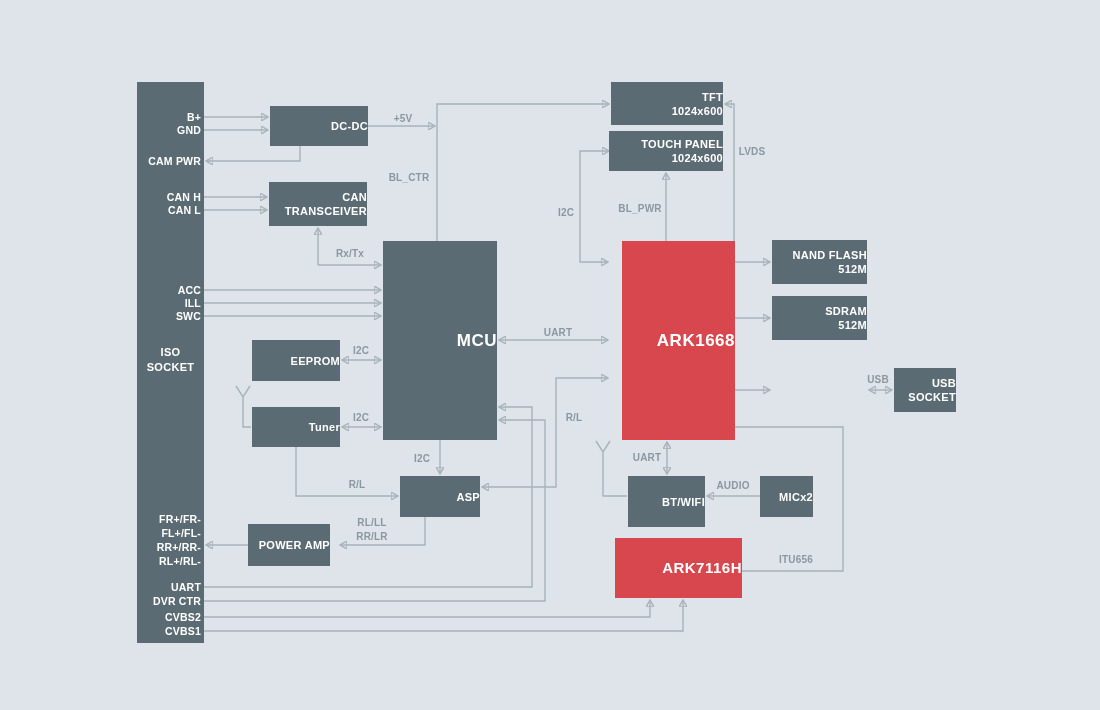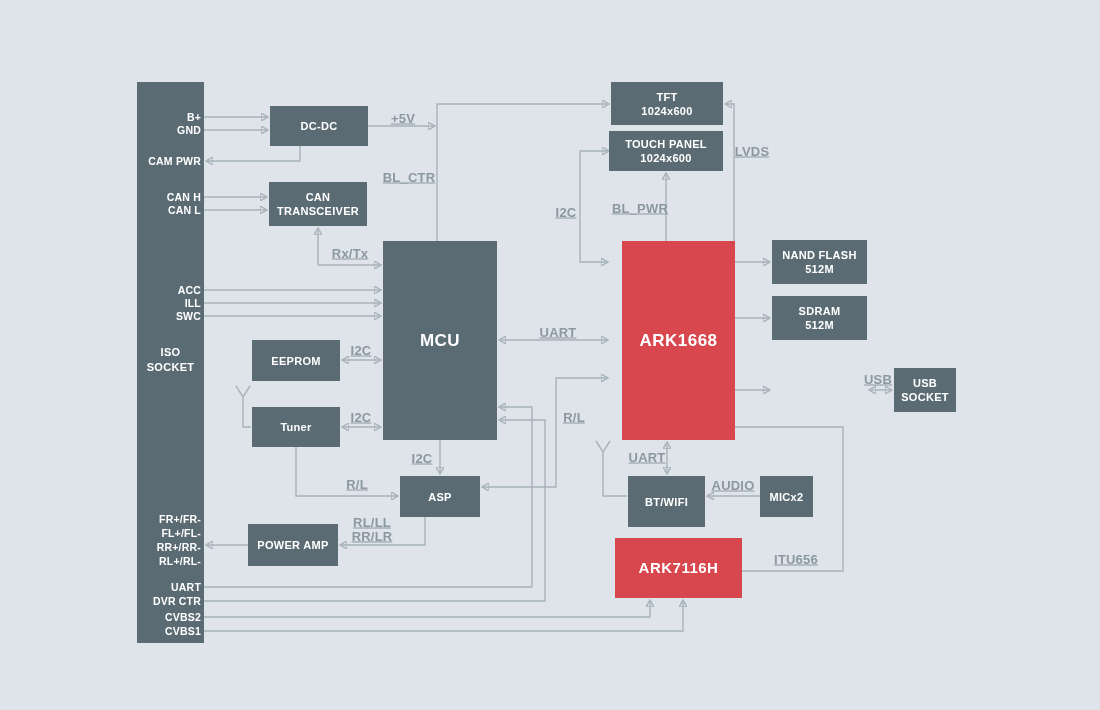--- a/index.html
+++ b/index.html
@@ -13,21 +13,21 @@
     background:#dee4e9;
     overflow:hidden;
   }
   .wires{position:absolute;left:0;top:0;pointer-events:none;}
   .wires path{fill:none;stroke:#a7b3b9;stroke-width:1.4;}
   .block{
     position:absolute;
     background:#5b6b73;
     color:#ffffff;
     display:flex;flex-direction:column;
-    align-items:center;justify-content:center;
+    align-items:flex-end;justify-content:center;
     text-align:center;
     font-weight:bold;
     font-size:11px;
     letter-spacing:.3px;
     line-height:14px;
   }
   .block.red{background:#d8464e;margin-left:12px;}
   .block .big{font-size:17px;letter-spacing:.5px;}
   .block .big2{font-size:15px;letter-spacing:.5px;}
   .socket{
@@ -52,25 +52,24 @@
     color:#fff;
     font-size:11px;
     font-weight:bold;
     line-height:12px;
     letter-spacing:.3px;
   }
   .wlabel{
     position:absolute;
     transform:translate(-50%,-50%);
     color:#8b98a0;
-    font-size:13px;
+    font-size:10px;
     font-weight:bold;
     white-space:nowrap;
     letter-spacing:.2px;
-    text-decoration:underline;
   }
 </style>
 </head>
 <body>
 
 <div class="canvas">
 
   <svg class="wires" width="1100" height="710" viewBox="0 0 1100 710">
     <defs>
       <marker id="ae" markerUnits="userSpaceOnUse" markerWidth="8" markerHeight="8" refX="7" refY="4" orient="auto">
@@ -158,21 +157,21 @@
   </div>
 
   <div class="block" style="left:252px;top:407px;width:88px;height:40px">
     <span>Tuner</span>
   </div>
 
   <div class="block" style="left:400px;top:476px;width:80px;height:41px">
     <span>ASP</span>
   </div>
 
-  <div class="block" style="left:248px;top:524px;width:90px;height:42px">
+  <div class="block" style="left:248px;top:524px;width:82px;height:42px">
     <span>POWER AMP</span>
   </div>
 
   <div class="block" style="left:611px;top:82px;width:112px;height:43px">
     <span>TFT</span>
     <span>1024x600</span>
   </div>
 
   <div class="block" style="left:609px;top:131px;width:114px;height:40px">
     <span>TOUCH PANEL</span>

